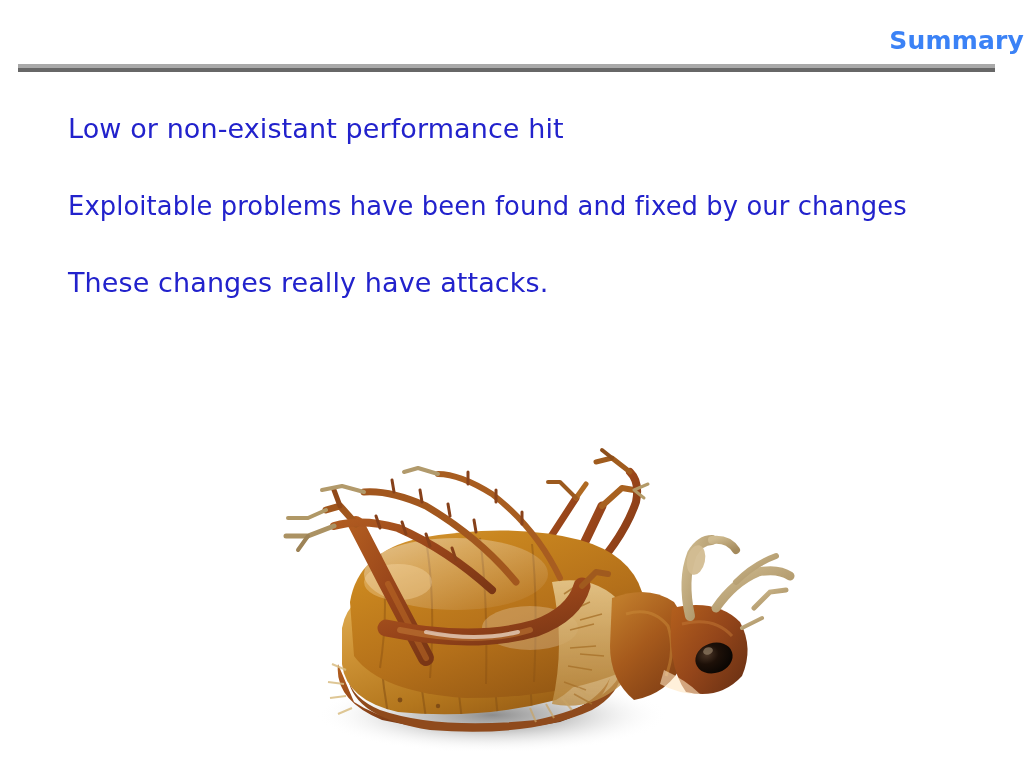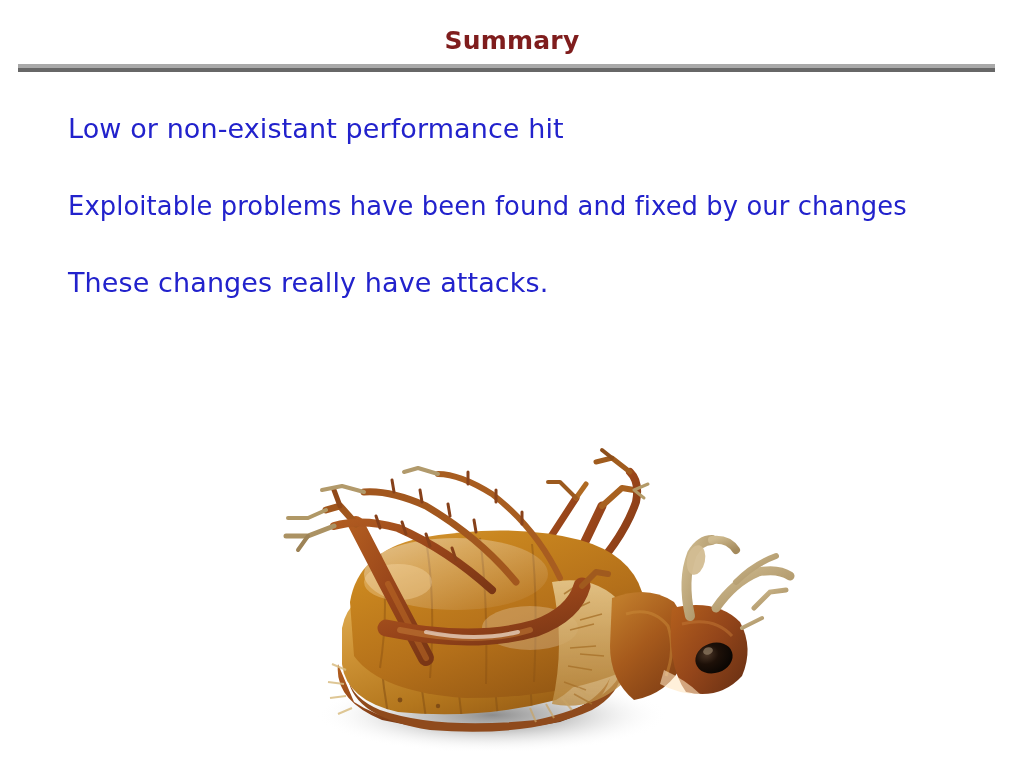--- a/index.html
+++ b/index.html
@@ -22,22 +22,22 @@
     height: 768px;
     background: #ffffff;
   }
 
   
   #slide-title {
     position: absolute;
     left: 0;
     top: 26px;
     width: 1024px;
-    text-align: center;
-    color: #7f1d1d;
+    text-align: right;
+    color: #3b82f6;
     font-family: "DejaVu Sans", "Liberation Sans", sans-serif;
     font-weight: bold;
     font-size: 25px;
     letter-spacing: 0.2px;
     line-height: 30px;
     white-space: nowrap;
   }
 
   
   #title-divider {

